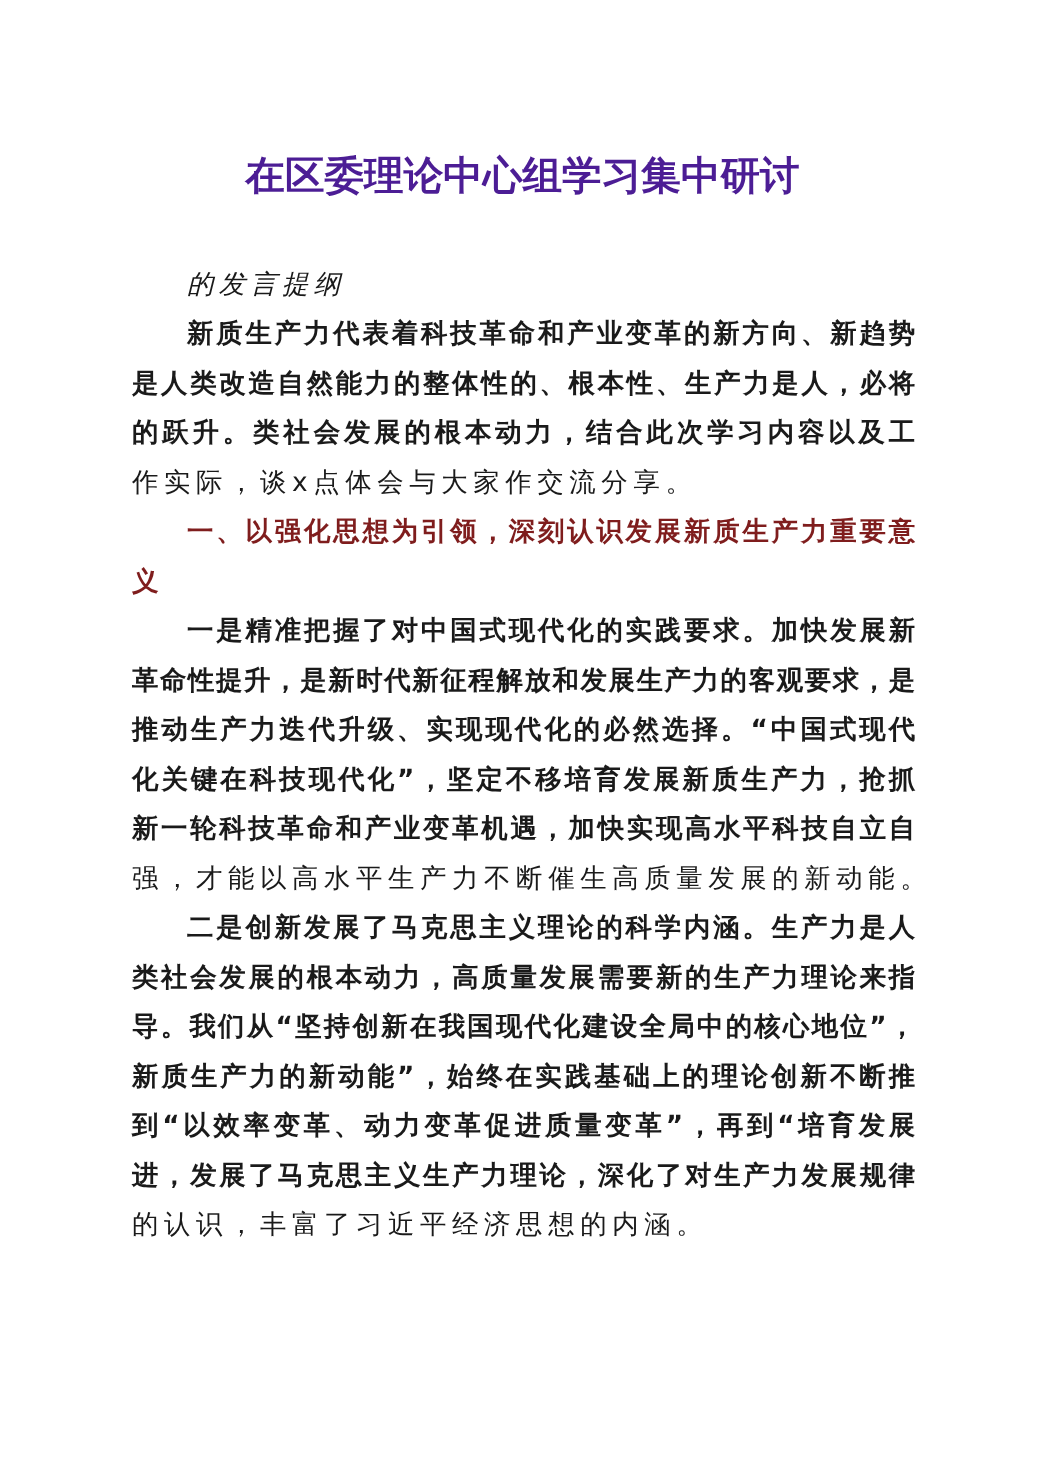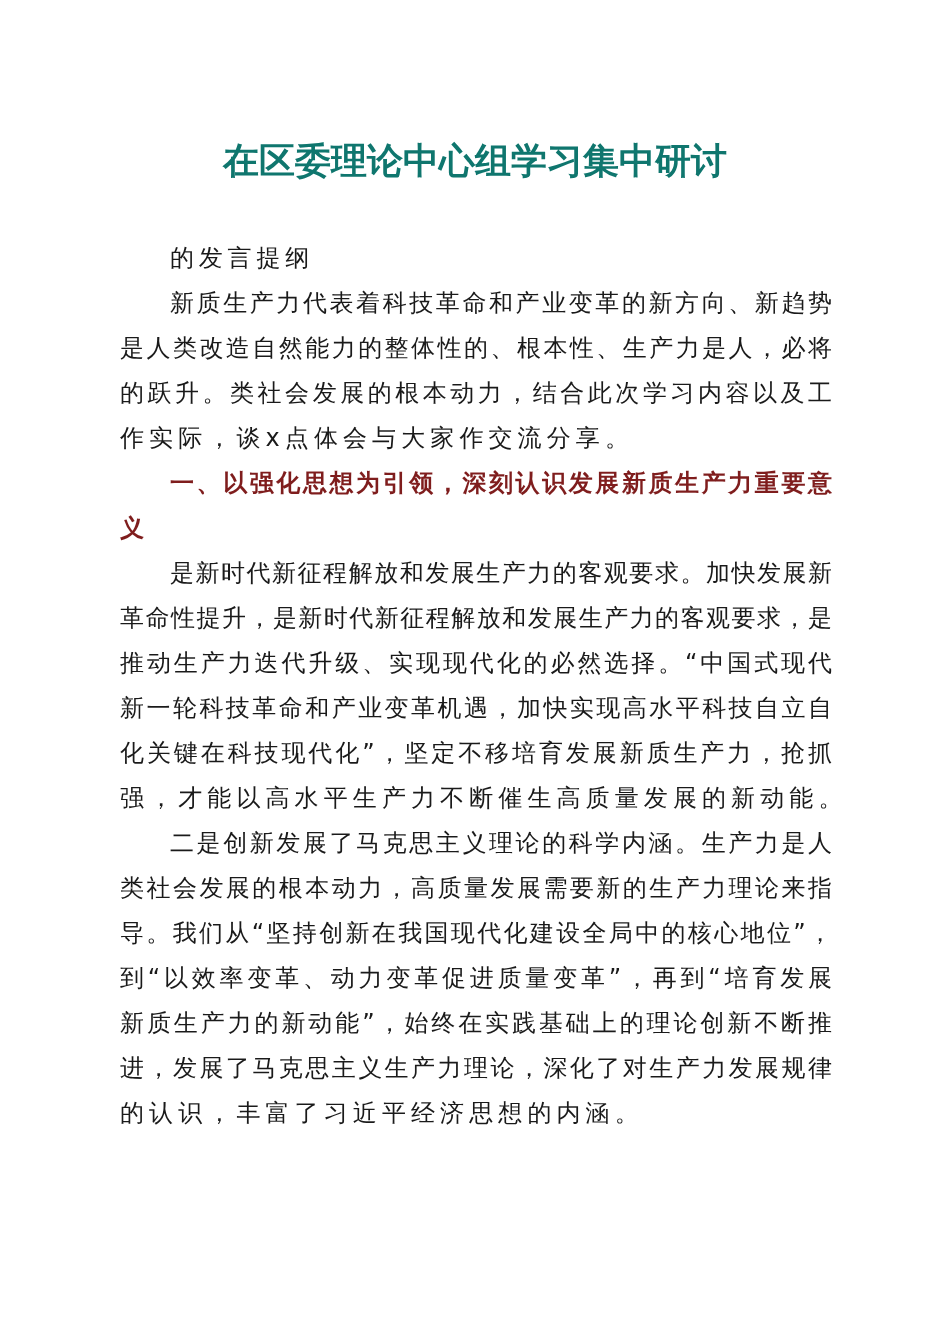--- a/index.html
+++ b/index.html
@@ -27,21 +27,21 @@
       position: absolute;
       left: 0;
       width: 950px;
       top: 136px;
       text-align: center;
       font-family: "DejaVu Serif", "Liberation Serif", serif;
       font-weight: bold;
       font-size: 36px;
       line-height: 48px;
       letter-spacing: 0px;
-      color: #0f766e;
+      color: #4c1d95;
     }
     .body-block {
       position: absolute;
       left: 120px;
       width: 712px;
       top: 236px;
     }
     .line {
       height: 45px;
       line-height: 45px;
@@ -57,23 +57,25 @@
     }
     .heading {
       font-weight: bold;
       color: #7f1d1d;
       letter-spacing: 2.6px;
     }
     .justify-line {
       text-align: justify;
       text-align-last: justify;
       letter-spacing: 0;
+      font-weight: bold;
     }
     .lead {
       letter-spacing: 4.8px;
+      font-style: italic;
     }
   </style>
 </head>
 <body>
 
 <div class="page">
 
   <div class="title">在区委理论中心组学习集中研讨</div>
 
   <div class="body-block">
@@ -86,32 +88,32 @@
       <div class="line justify-line">的跃升。类社会发展的根本动力，结合此次学习内容以及工</div>
       <div class="line">作实际，谈x点体会与大家作交流分享。</div>
     </div>
 
     <div>
       <div class="line indent heading justify-line">一、以强化思想为引领，深刻认识发展新质生产力重要意</div>
       <div class="line heading">义</div>
     </div>
 
     <div>
-      <div class="line indent justify-line">是新时代新征程解放和发展生产力的客观要求。加快发展新</div>
+      <div class="line indent justify-line">一是精准把握了对中国式现代化的实践要求。加快发展新</div>
       <div class="line justify-line">革命性提升，是新时代新征程解放和发展生产力的客观要求，是</div>
       <div class="line justify-line">推动生产力迭代升级、实现现代化的必然选择。“中国式现代</div>
+      <div class="line justify-line">化关键在科技现代化”，坚定不移培育发展新质生产力，抢抓</div>
       <div class="line justify-line">新一轮科技革命和产业变革机遇，加快实现高水平科技自立自</div>
-      <div class="line justify-line">化关键在科技现代化”，坚定不移培育发展新质生产力，抢抓</div>
       <div class="line">强，才能以高水平生产力不断催生高质量发展的新动能。</div>
     </div>
 
     <div>
       <div class="line indent justify-line">二是创新发展了马克思主义理论的科学内涵。生产力是人</div>
       <div class="line justify-line">类社会发展的根本动力，高质量发展需要新的生产力理论来指</div>
       <div class="line justify-line">导。我们从“坚持创新在我国现代化建设全局中的核心地位”，</div>
+      <div class="line justify-line">新质生产力的新动能”，始终在实践基础上的理论创新不断推</div>
       <div class="line justify-line">到“以效率变革、动力变革促进质量变革”，再到“培育发展</div>
-      <div class="line justify-line">新质生产力的新动能”，始终在实践基础上的理论创新不断推</div>
       <div class="line justify-line">进，发展了马克思主义生产力理论，深化了对生产力发展规律</div>
       <div class="line">的认识，丰富了习近平经济思想的内涵。</div>
     </div>
 
   </div>
 </div>
 
 </body></html>

